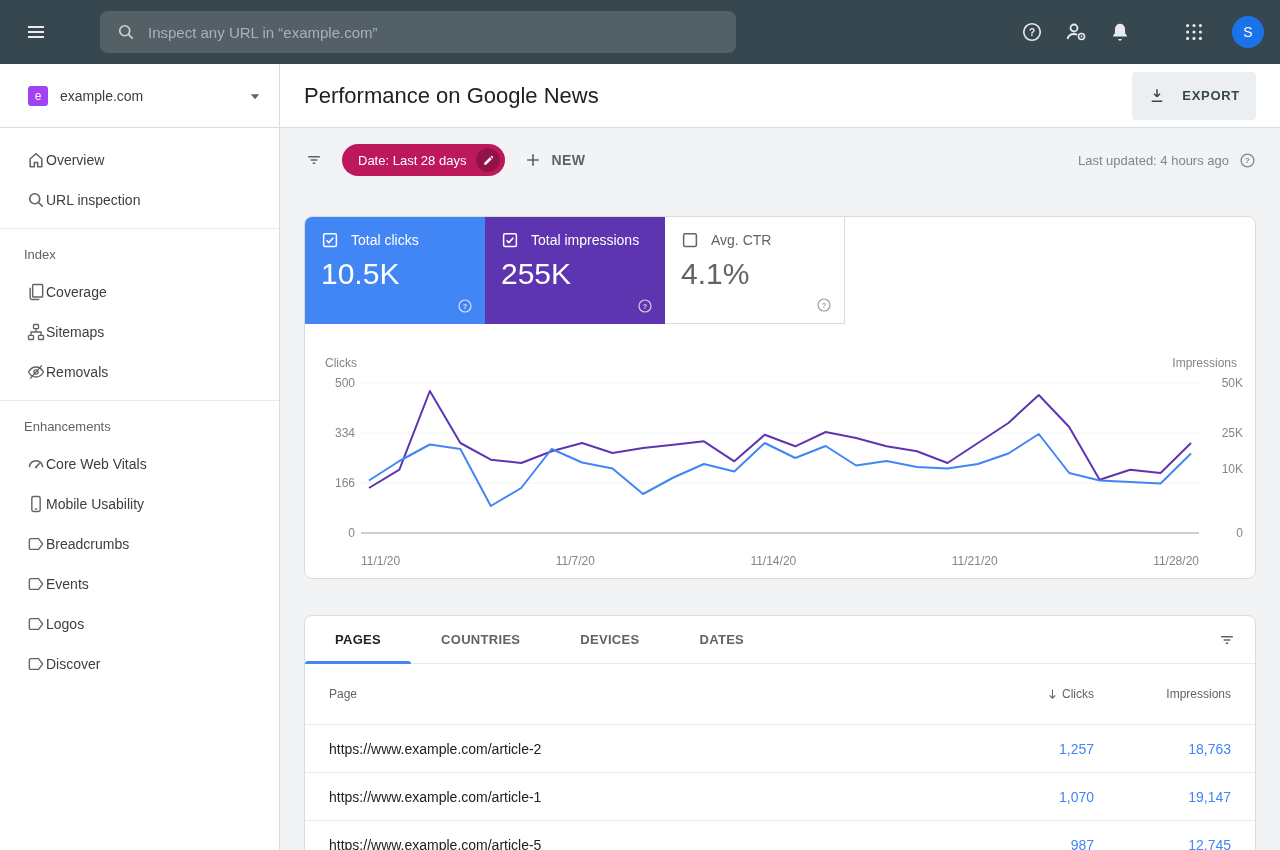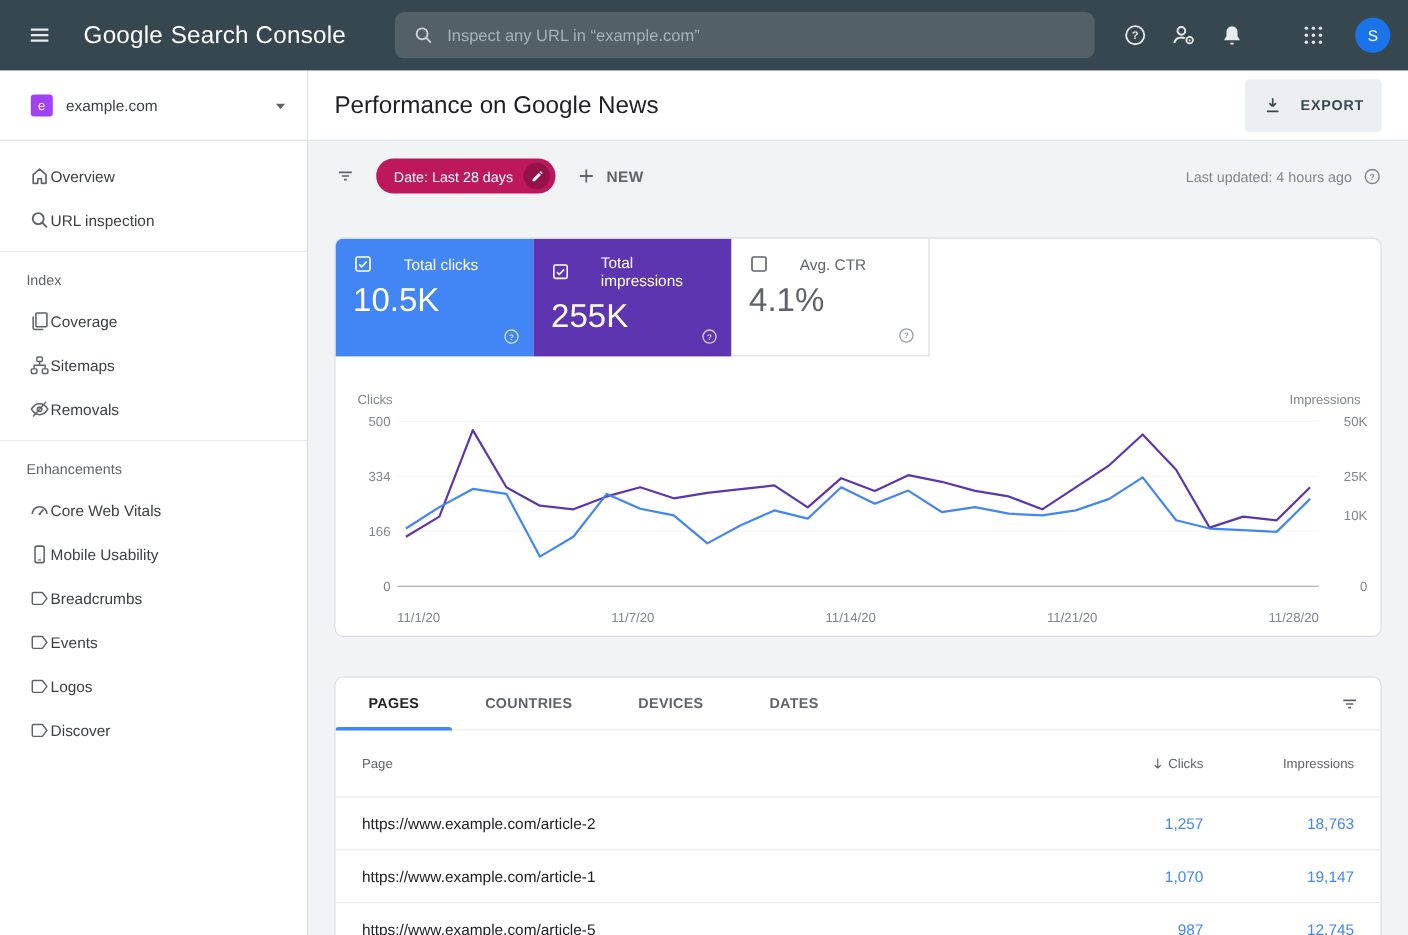--- a/index.html
+++ b/index.html
@@ -61,21 +61,21 @@
   .new-btn svg { color:#5f6368; }
   .updated { margin-left:auto; display:flex; align-items:center; gap:10px; color:#80868b; font-size:13px; }
   .updated .q { color:#80868b; display:flex; }
 
   .panel { margin:0 24px; background:#fff; border:1px solid #dadce0; border-radius:8px; overflow:hidden; }
   .chart-panel { margin-top:24px; }
 
   
   .cards { display:flex; }
   .card { width:180px; height:107px; position:relative; padding:14px 16px; cursor:pointer; background:#fff; }
-  .card-head { display:flex; align-items:center; gap:28px; font-size:14px; }
+  .card-head { display:flex; align-items:center; gap:12px; font-size:14px; }
   .card-value { font-size:30px; margin-top:8px; font-weight:400; }
   .card-plain { color:#5f6368; border-right:1px solid #dadce0; border-bottom:1px solid #dadce0; }
   .card-help { position:absolute; right:12px; bottom:10px; opacity:.75; }
   .card-plain .card-help { color:#9aa0a6; opacity:1; }
 
   
   .chart-area { position:relative; height:254px; }
   .axis-title { position:absolute; top:32px; font-size:12px; color:#80868b; }
   .axis-title.left { left:20px; }
   .axis-title.right { right:18px; }
@@ -219,24 +219,20 @@
       </symbol>
   </defs>
 </svg>
 
 <div class="topbar">
   <button class="icon-btn">
       <svg width="24" height="24">
         <use href="#i-menu"></use>
       </svg>
     </button>
-  <div class="logo">
-    <span class="brand">Google</span>
-    <span class="product">Search Console</span>
-  </div>
   <div class="search-box">
     <svg width="20" height="20">
         <use href="#i-search"></use>
       </svg>
     <input placeholder="Inspect any URL in “example.com”" style="">
   </div>
   <div class="top-actions">
     <button class="icon-btn">
         <svg width="22" height="22">
           <use href="#i-help"></use>

